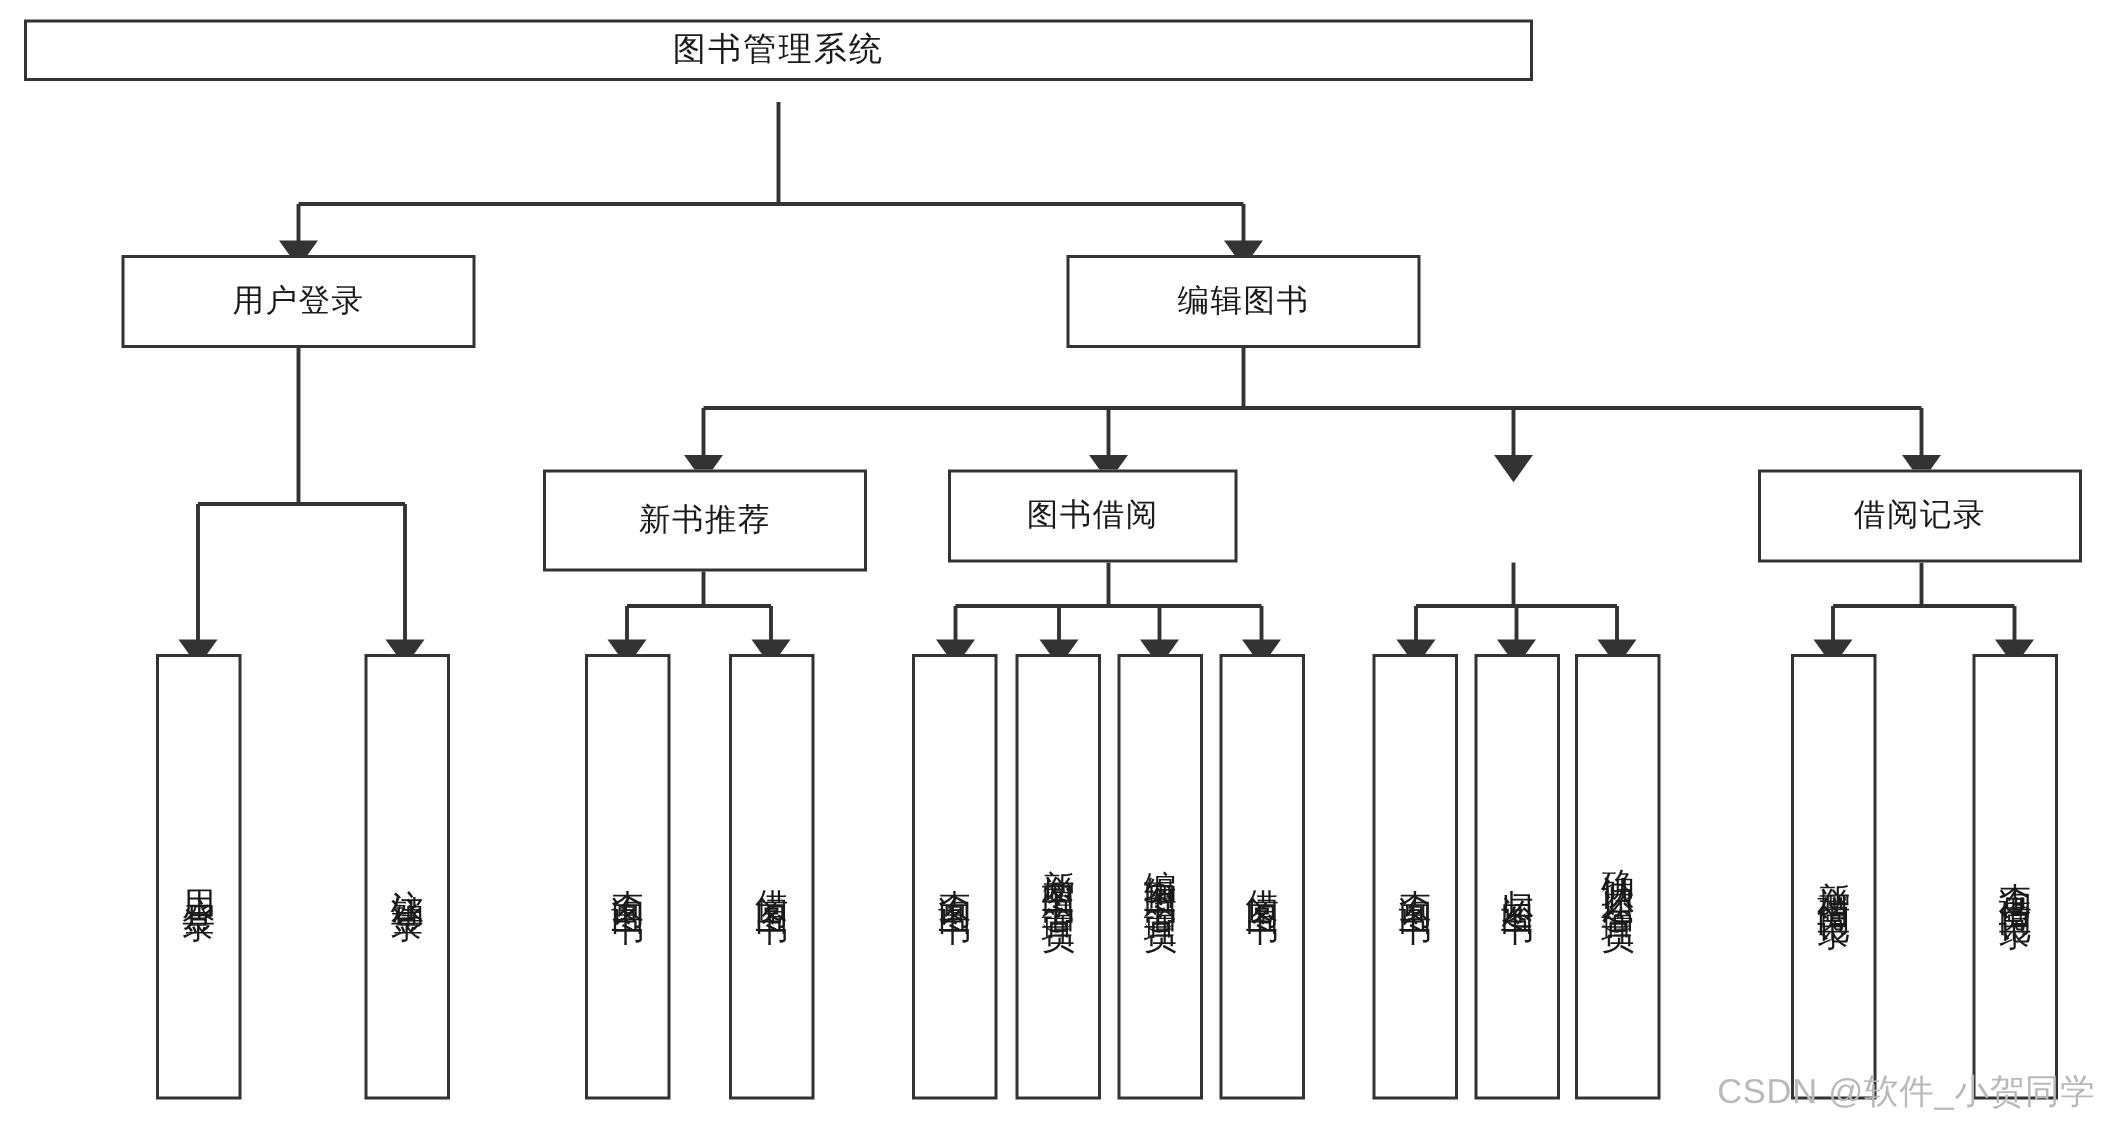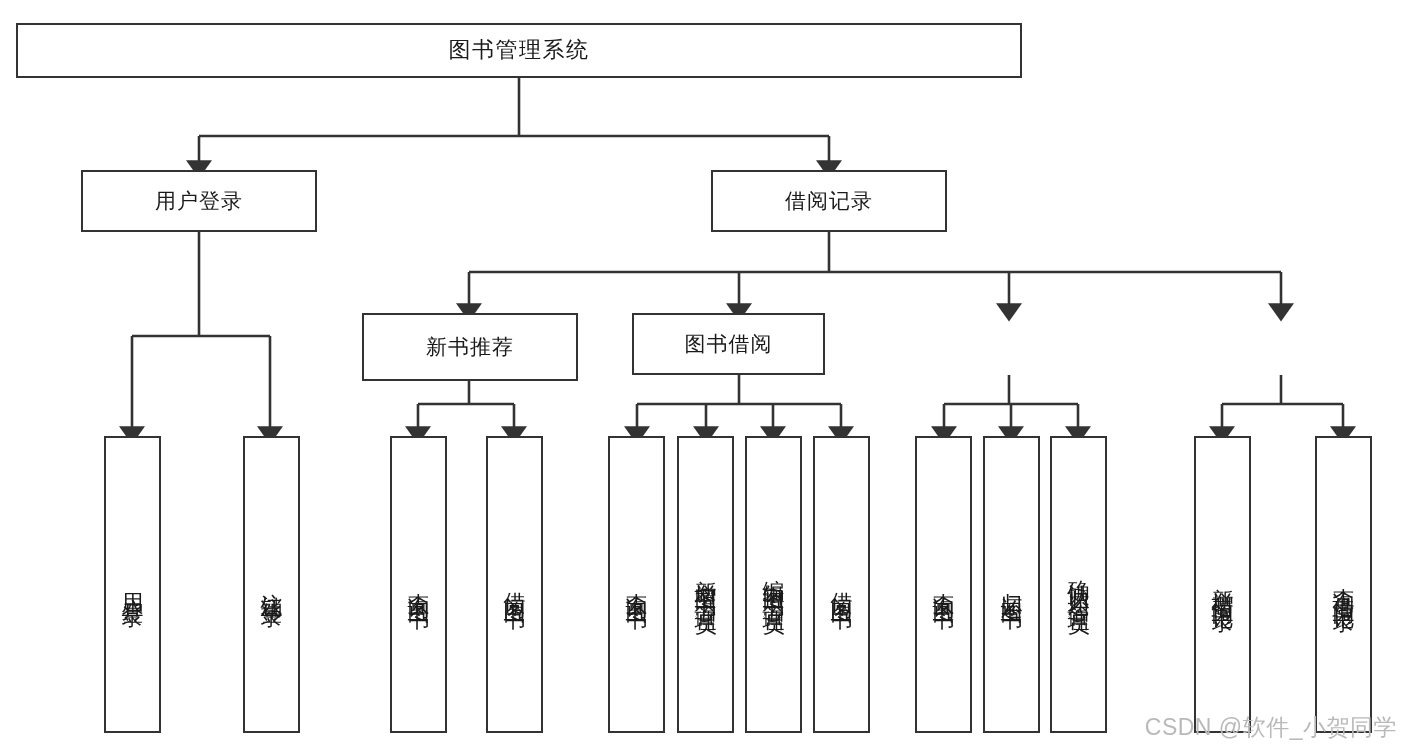--- a/index.html
+++ b/index.html
@@ -120,36 +120,39 @@
       <path d="M1011,404 L1011,432" marker-end="url(#arrow)"></path>
       <path d="M1078,404 L1078,432" marker-end="url(#arrow)"></path>
 
       <path d="M1281,375 L1281,404"></path>
       <path d="M1222,404 L1343,404"></path>
       <path d="M1222,404 L1222,432" marker-end="url(#arrow)"></path>
       <path d="M1343,404 L1343,432" marker-end="url(#arrow)"></path>
     </g>
   </svg>
 
-  <div class="node h-node root" style="left:16px; top:23px; width:1006px; height:55px;font-family:Liberation Serif, serif;">
+  <div class="node h-node root" style="left:16px; top:13px; width:1006px; height:41px;font-family:Liberation Serif, serif;">
     <span class="lbl">图书管理系统</span>
   </div>
 
   <div class="node h-node" style="left:81px; top:170px; width:236px; height:62px;">
     <span class="lbl">用户登录</span>
   </div>
   <div class="node h-node" style="left:711px; top:170px; width:236px; height:62px;">
-    <span class="lbl">借阅记录</span>
+    <span class="lbl">编辑图书</span>
   </div>
 
   <div class="node h-node" style="left:362px; top:313px; width:216px; height:68px;">
     <span class="lbl">新书推荐</span>
   </div>
   <div class="node h-node" style="left:632px; top:313px; width:193px; height:62px;">
     <span class="lbl">图书借阅</span>
+  </div>
+  <div class="node h-node" style="left:1172px; top:313px; width:216px; height:62px;">
+    <span class="lbl">借阅记录</span>
   </div>
 
   <div class="node v-node" style="left:104px; top:436px; width:57px; height:297px;">
     <span class="lbl">用户登录</span>
   </div>
   <div class="node v-node" style="left:243px; top:436px; width:57px; height:297px;">
     <span class="lbl">注销登录</span>
   </div>
 
   <div class="node v-node" style="left:390px; top:436px; width:57px; height:297px;">

